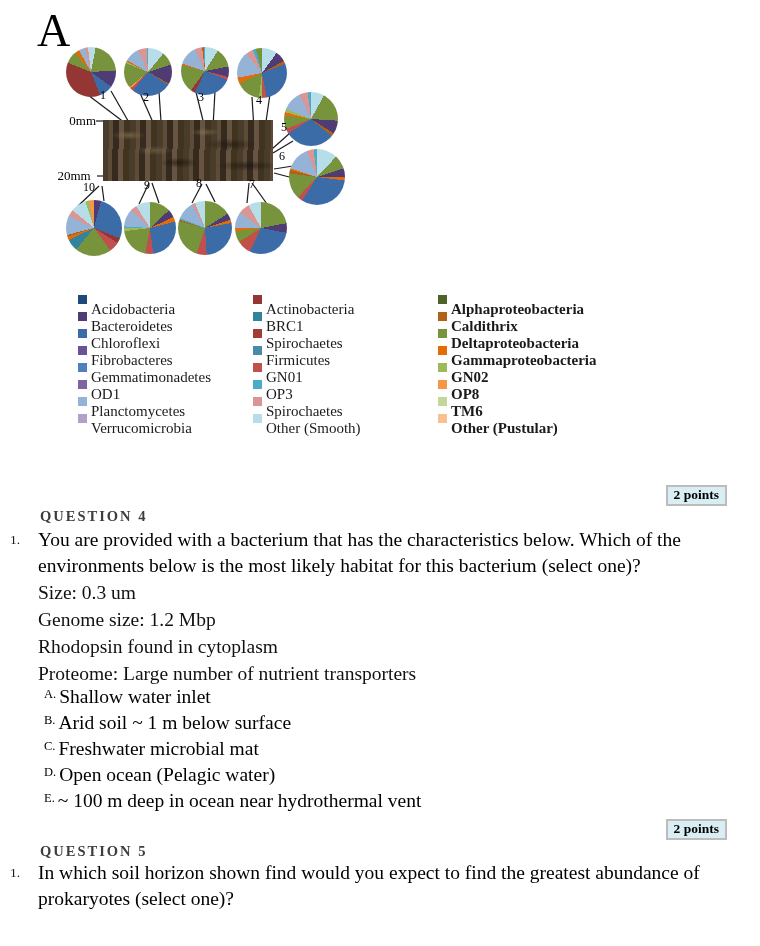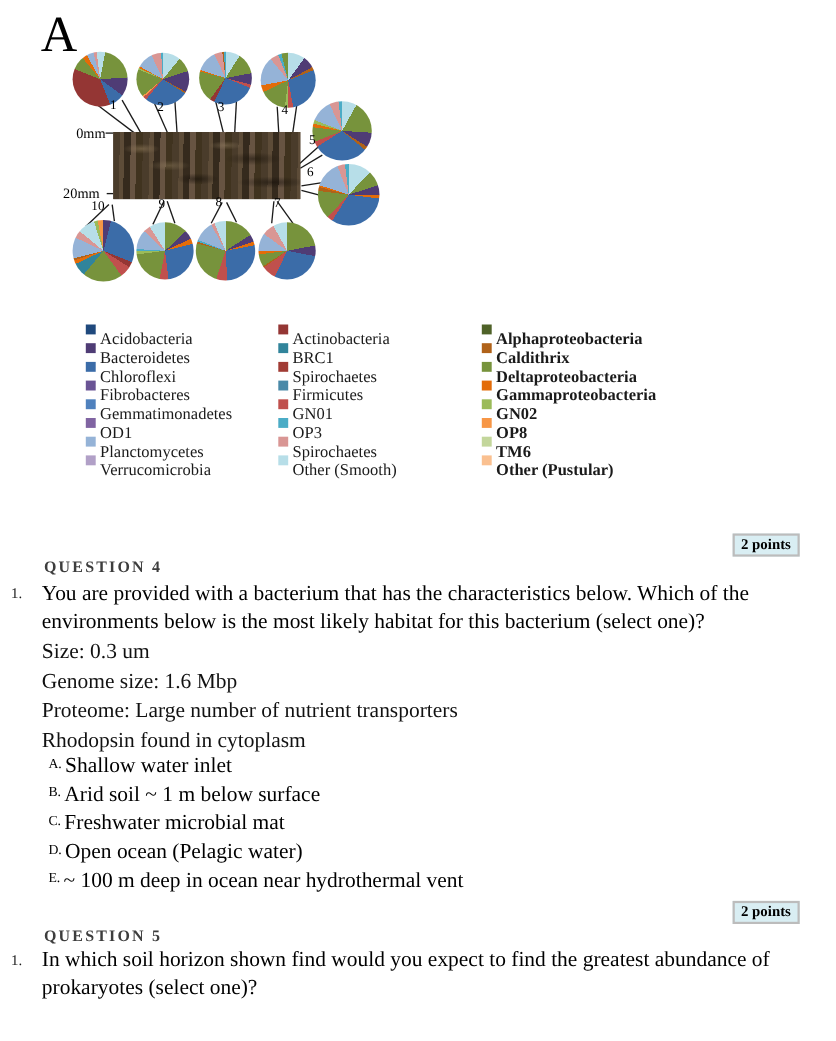--- a/index.html
+++ b/index.html
@@ -217,23 +217,23 @@
 
   <div class="points-badge" style="top:485px;">2 points</div>
   <div class="q-heading" style="top:508px;">QUESTION 4</div>
 
   <div class="q-body" style="top:527px;">
     <div class="q-num">1.</div>
     <div>
       <div class="q-text">You are provided with a bacterium that has the characteristics below. Which of the environments below is the most likely habitat for this bacterium (select one)?</div>
       <div id="q4-details">
           <div class="q-detail">Size: 0.3 um</div>
-          <div class="q-detail">Genome size: 1.6 Mbp</div>
+          <div class="q-detail">Genome size: 1.2 Mbp</div>
+          <div class="q-detail">Rhodopsin found in cytoplasm</div>
           <div class="q-detail">Proteome: Large number of nutrient transporters</div>
-          <div class="q-detail">Rhodopsin found in cytoplasm</div>
         </div>
     </div>
   </div>
 
   <div class="options" style="top:684px;" id="q4-options">
       <div class="option-row">
         <span class="opt-letter">A.</span>
         <span class="opt-text">Shallow water inlet</span>
       </div>
       <div class="option-row">

